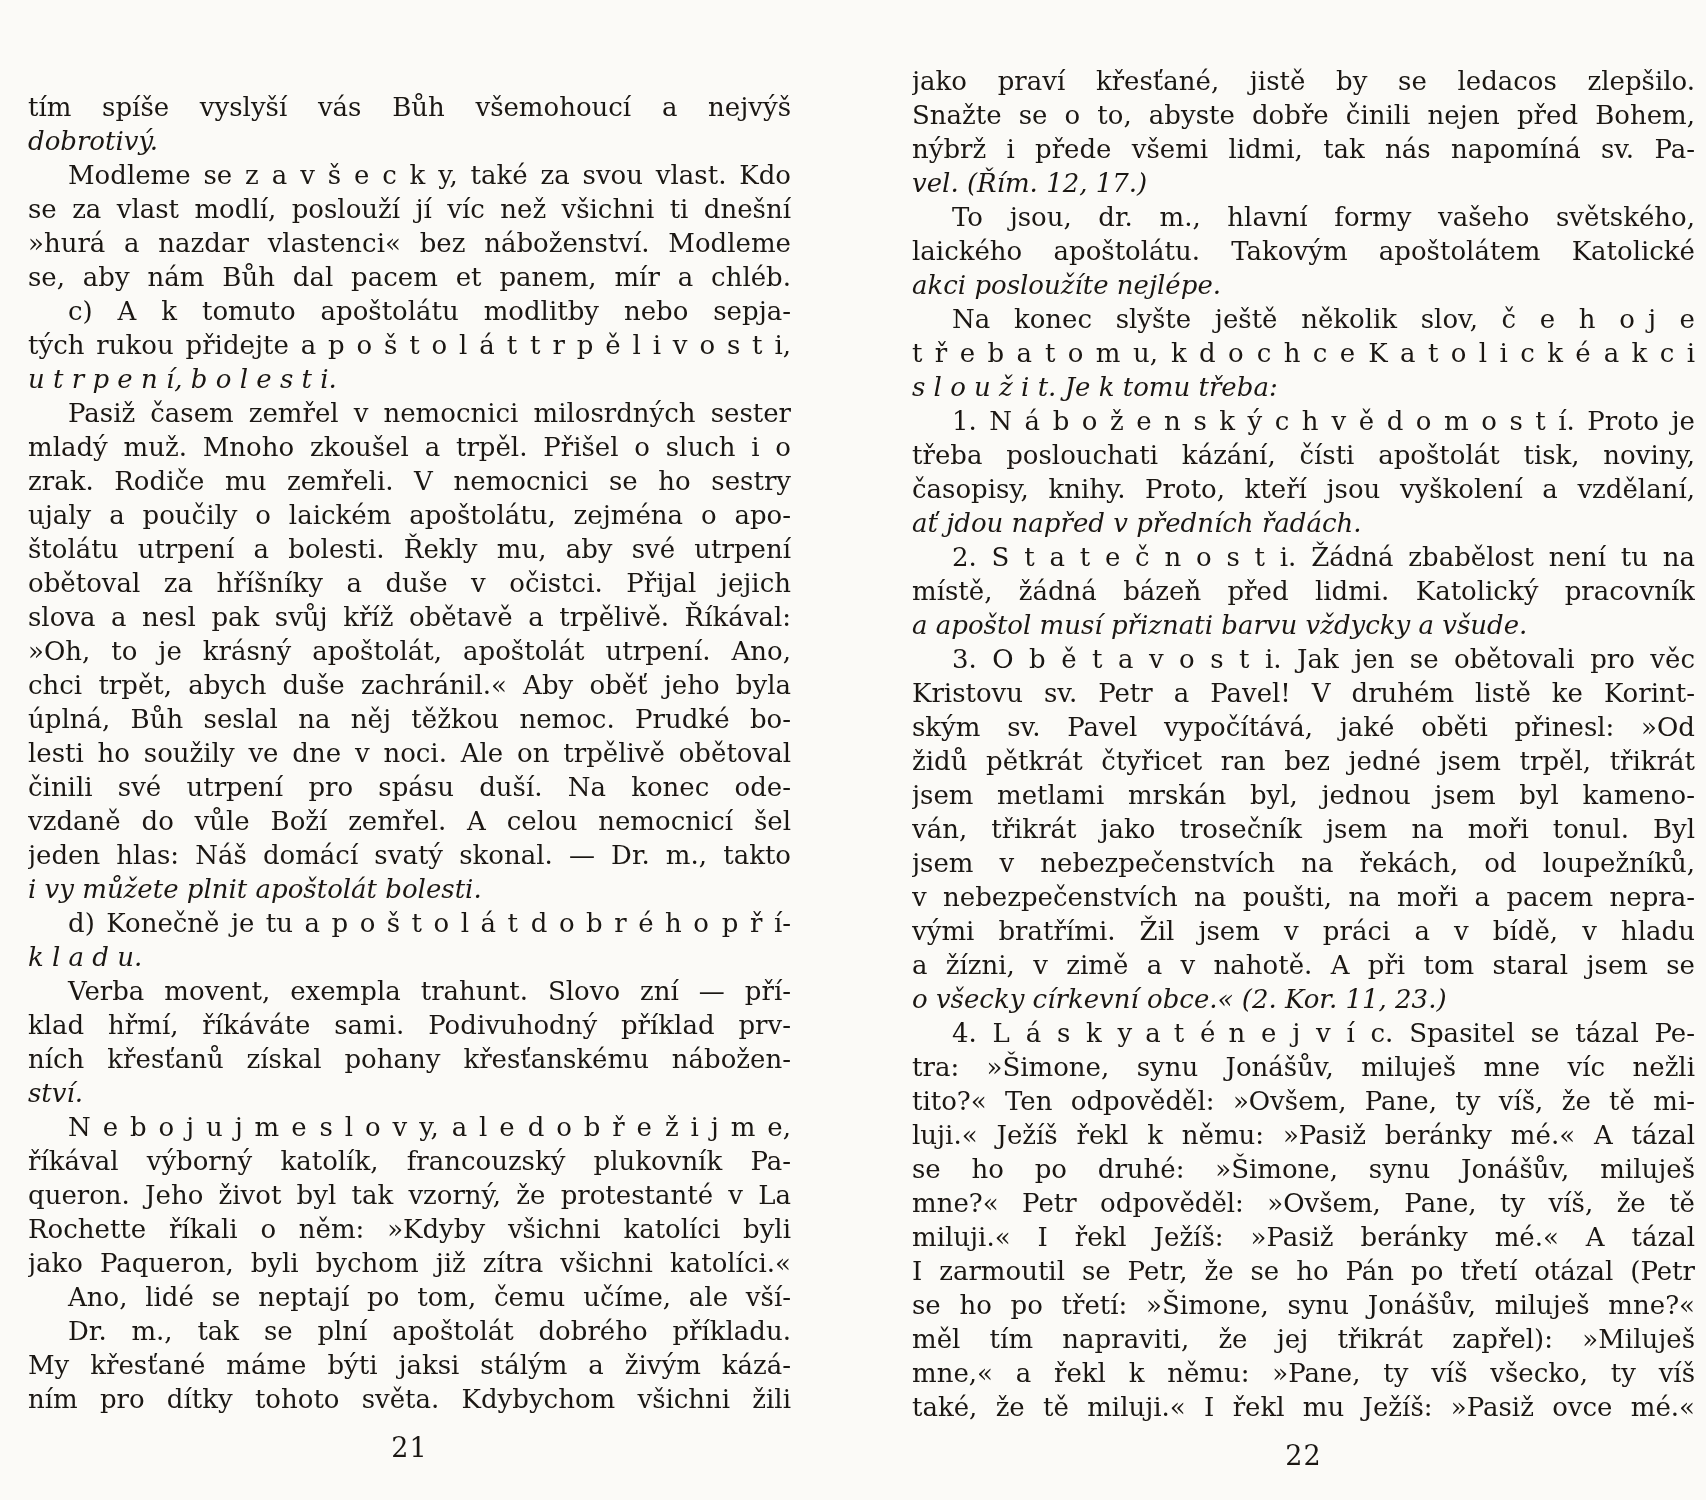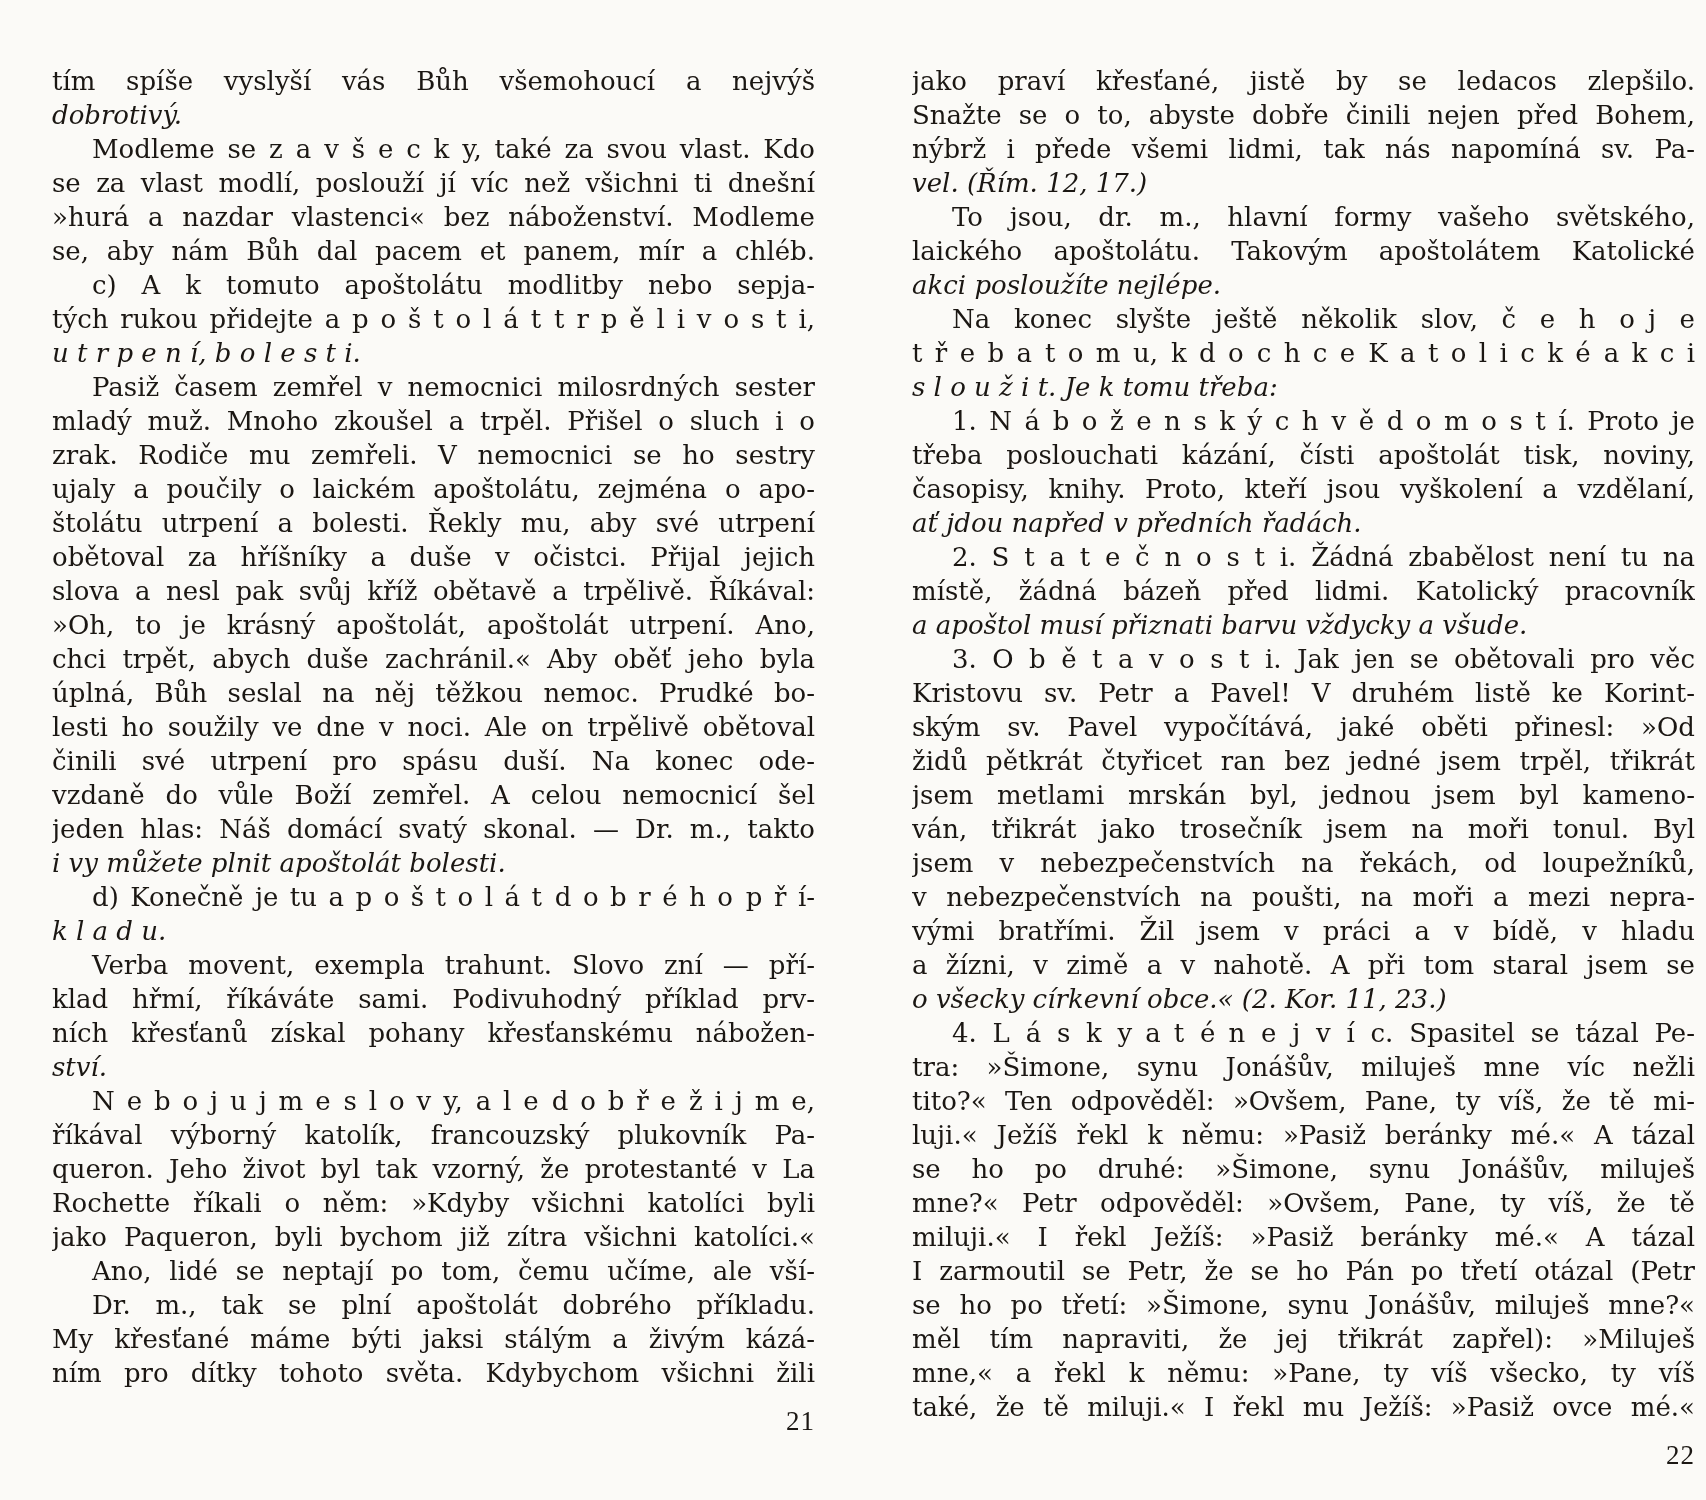--- a/index.html
+++ b/index.html
@@ -14,45 +14,44 @@
     width: 1706px;
     height: 1500px;
     font-family: "DejaVu Serif", "Liberation Serif", serif;
     color: #1b1713;
     overflow: hidden;
   }
   .page {
     position: absolute;
     top: 64px;
   }
-  .page.left  { left: 52px;  width: 763px; }
+  .page.left  { left: 28px;  width: 763px; margin-top: 26px; }
   .page.right { left: 912px; width: 783px; }
   .textblock { width: 100%; }
   .line {
     height: 34px;
     line-height: 34px;
     font-size: 26px;
     text-align: justify;
     -moz-text-align-last: justify;
     text-align-last: justify;
     overflow: hidden;
     white-space: normal;
   }
   .line.end {
     -moz-text-align-last: left;
     text-align-last: left;
     font-style: italic;
   }
   .line.ind { text-indent: 40px; }
   .pagenum {
     margin-top: 16px;
-    text-align: right;
+    text-align: center;
     font-size: 27px;
     letter-spacing: 1px;
-    font-family: Liberation Serif, serif;
   }
 </style>
 </head>
 <body>
 
 <div class="spread">
 
   <section class="page left">
     <div class="textblock" id="page-0-lines">
         <div class="line">tím spíše vyslyší vás Bůh všemohoucí a nejvýš</div>
@@ -117,21 +116,21 @@
         <div class="line ind">2. S t a t e č n o s t i. Žádná zbabělost není tu na</div>
         <div class="line">místě, žádná bázeň před lidmi. Katolický pracovník</div>
         <div class="line end">a apoštol musí přiznati barvu vždycky a všude.</div>
         <div class="line ind">3. O b ě t a v o s t i. Jak jen se obětovali pro věc</div>
         <div class="line">Kristovu sv. Petr a Pavel! V druhém listě ke Korint-</div>
         <div class="line">ským sv. Pavel vypočítává, jaké oběti přinesl: »Od</div>
         <div class="line">židů pětkrát čtyřicet ran bez jedné jsem trpěl, třikrát</div>
         <div class="line">jsem metlami mrskán byl, jednou jsem byl kameno-</div>
         <div class="line">ván, třikrát jako trosečník jsem na moři tonul. Byl</div>
         <div class="line">jsem v nebezpečenstvích na řekách, od loupežníků,</div>
-        <div class="line">v nebezpečenstvích na poušti, na moři a mezi nepra-</div>
+        <div class="line">v nebezpečenstvích na poušti, na moři a pacem nepra-</div>
         <div class="line">vými bratřími. Žil jsem v práci a v bídě, v hladu</div>
         <div class="line">a žízni, v zimě a v nahotě. A při tom staral jsem se</div>
         <div class="line end">o všecky církevní obce.« (2. Kor. 11, 23.)</div>
         <div class="line ind">4. L á s k y a t é n e j v í c. Spasitel se tázal Pe-</div>
         <div class="line">tra: »Šimone, synu Jonášův, miluješ mne víc nežli</div>
         <div class="line">tito?« Ten odpověděl: »Ovšem, Pane, ty víš, že tě mi-</div>
         <div class="line">luji.« Ježíš řekl k němu: »Pasiž beránky mé.« A tázal</div>
         <div class="line">se ho po druhé: »Šimone, synu Jonášův, miluješ</div>
         <div class="line">mne?« Petr odpověděl: »Ovšem, Pane, ty víš, že tě</div>
         <div class="line">miluji.« I řekl Ježíš: »Pasiž beránky mé.« A tázal</div>

